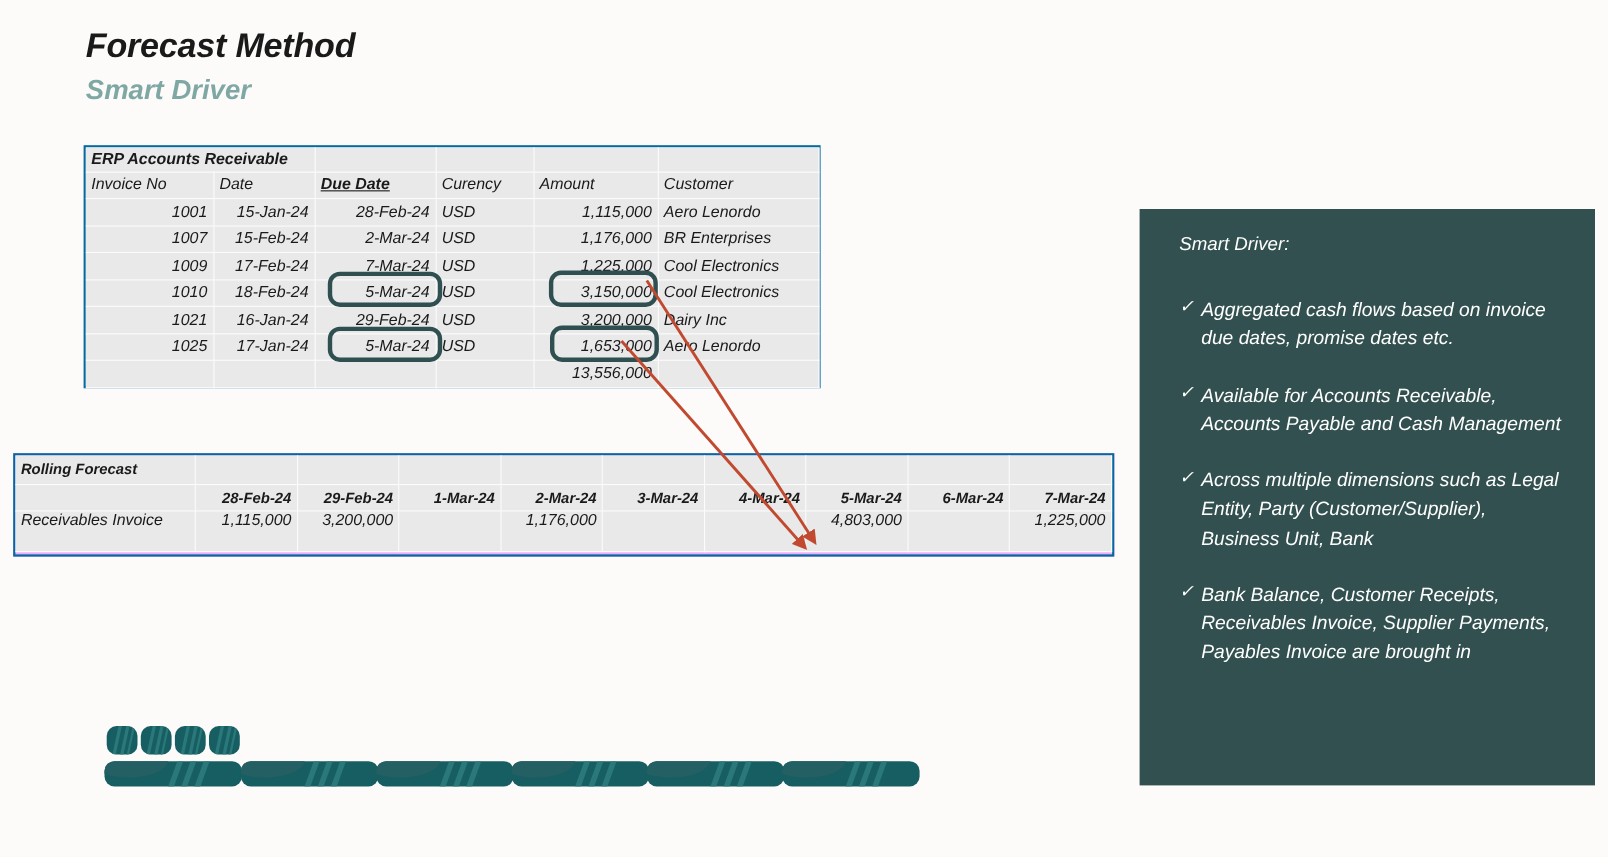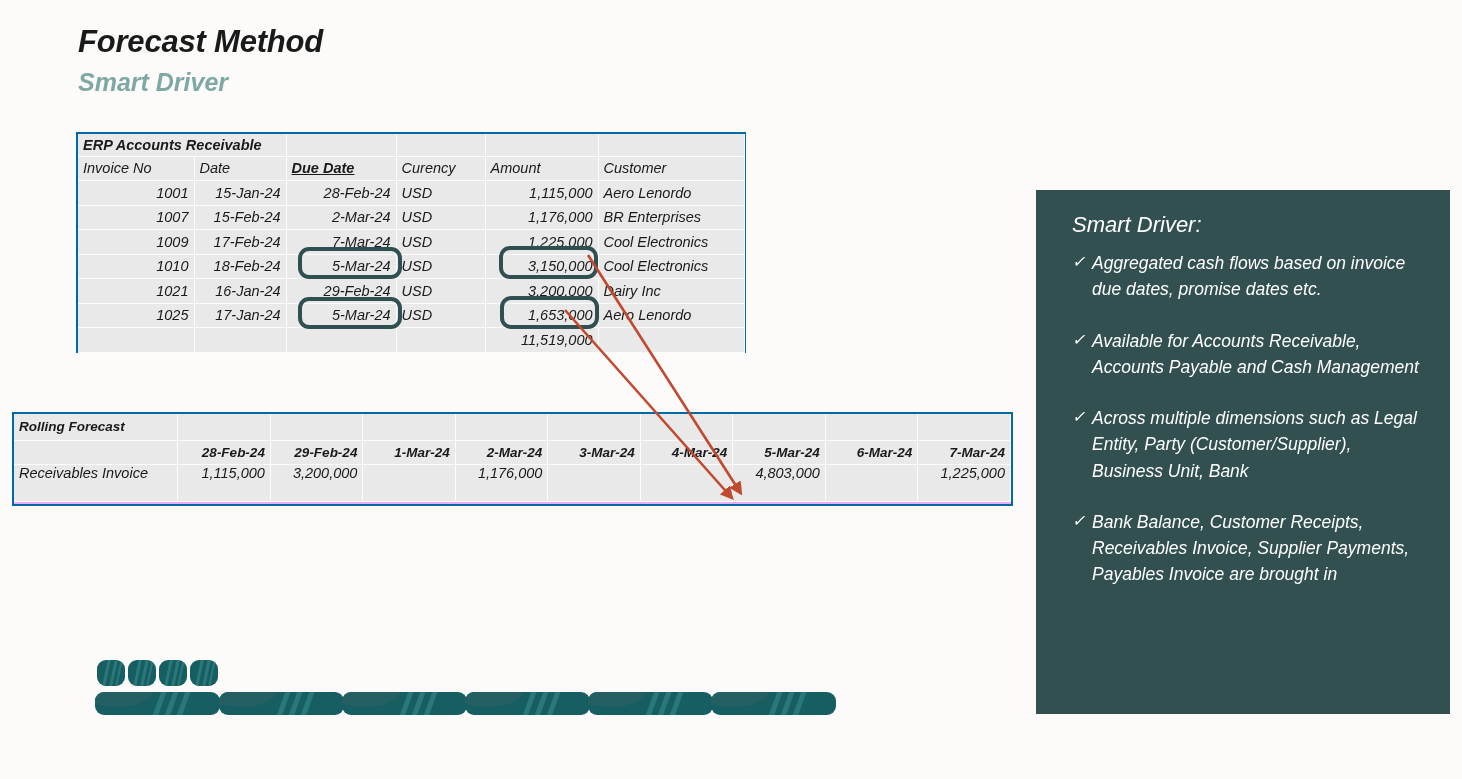--- a/index.html
+++ b/index.html
@@ -149,22 +149,22 @@
     left: 1036px;
     top: 190px;
     width: 414px;
     height: 524px;
     background: #31504F;
     box-sizing: border-box;
     padding: 22px 26px 0 36px;
     color: #FFFFFF;
   }
   #feature-panel-heading {
-    font-size: 22px;
-    margin-bottom: 12px;
+    font-size: 17px;
+    margin-bottom: 36px;
   }
   .feat-item {
     display: flex;
     align-items: flex-start;
     margin-bottom: 25px;
     font-size: 17.5px;
     line-height: 1.5;
   }
   .feat-check {
     flex: 0 0 auto;
@@ -285,21 +285,21 @@
             <td class="num">5-Mar-24</td>
             <td>USD</td>
             <td class="num">1,653,000</td>
             <td>Aero Lenordo</td>
           </tr>
           <tr>
             <td></td>
             <td></td>
             <td></td>
             <td></td>
-            <td class="num">11,519,000</td>
+            <td class="num">13,556,000</td>
             <td></td>
           </tr>
         </tbody>
     </table>
   </div>
 
   <div class="hl-box" style="left:298px; top:247px; width:104px; height:32px;"></div>
   <div class="hl-box" style="left:298px; top:297px; width:104px; height:32px;"></div>
   <div class="hl-box" style="left:499px; top:246px; width:99px; height:33px;"></div>
   <div class="hl-box" style="left:500px; top:296px; width:99px; height:33px;"></div>

